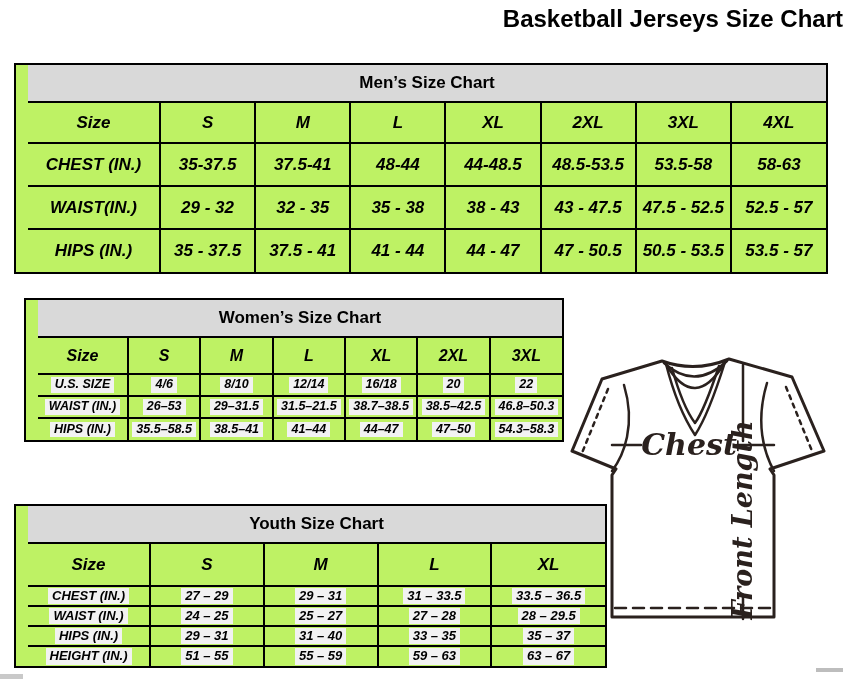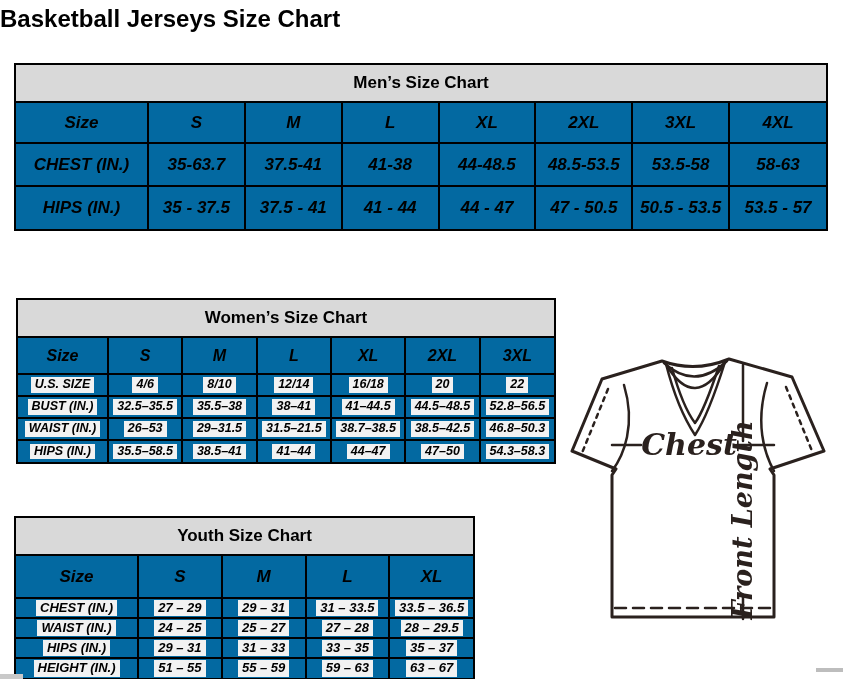--- a/index.html
+++ b/index.html
@@ -1,45 +1,45 @@
 <!DOCTYPE html>
 <html style="--table-header-bg: #d9d9d9; --border: #000000; --highlight: #f2f2f2; --diagram-ink: #2a211e;"><head>
 <meta charset="utf-8">
 <style>
   html,body{margin:0;padding:0;}
   body{
     width:843px;height:679px;background:#fff;position:relative;overflow:hidden;
     font-family:"Liberation Sans",sans-serif;color:#000;
   }
   .page-title{
-    position:absolute;top:5px;left:0;width:100%;margin:0;text-align:left;
+    position:absolute;top:5px;left:0;width:100%;margin:0;text-align:right;
     font-size:24px;font-weight:bold;
   }
-  .chart{position:absolute;border:2px solid #000;box-sizing:border-box;background:#0369a1;}
+  .chart{position:absolute;border:2px solid #000;box-sizing:border-box;background:#bef264;padding-left:12px;}
   .title-bar{
     background:var(--table-header-bg,#d9d9d9);border-bottom:2px solid #000;
     height:36px;display:flex;align-items:center;justify-content:center;
     font-weight:bold;font-size:17px;
   }
   table{width:100%;border-collapse:collapse;table-layout:fixed;font-style:italic;}
   th,td{border:2px solid #000;text-align:center;font-weight:bold;padding:0;vertical-align:middle;}
   .chart th:first-child,.chart td:first-child{border-left:none;}
   .chart th:last-child,.chart td:last-child{border-right:none;}
   .chart tr:first-child th{border-top:none;}
   .chart tr:last-child td{border-bottom:none;}
 
   .mens{left:14px;top:63px;width:814px;}
   .mens tr.hdr{height:40px;}  .mens tr.hdr th{font-size:17px;}
   .mens tr.datarow{height:43px;} .mens td{font-size:17px;}
 
-  .womens{left:16px;top:298px;width:540px;}
+  .womens{left:24px;top:298px;width:540px;}
   .womens tr.hdr{height:36px;} .womens tr.hdr th{font-size:16px;}
   .womens tr.datarow{height:22px;} .womens td{font-size:12.5px;border-radius:10px;}
 
-  .youth{left:14px;top:516px;width:461px;}
+  .youth{left:14px;top:504px;width:593px;}
   .youth tr.hdr{height:42px;} .youth tr.hdr th{font-size:17px;}
   .youth tr.datarow{height:20px;} .youth td{font-size:13px;}
 
   .hl{background:var(--highlight,#f2f2f2);padding:0 4px;display:inline-block;line-height:1.25;}
 
   .jersey{position:absolute;left:562px;top:355px;margin:0;}
   .jersey svg text{font-family:"DejaVu Serif","Liberation Serif",serif;font-style:italic;font-weight:bold;fill:#2a211e;}
 
   .frag{position:absolute;background:#c9c9c9;}
   .frag-left{left:0;top:674px;width:23px;height:5px;}
@@ -71,27 +71,37 @@
         <th>S</th>
         <th>M</th>
         <th>L</th>
         <th>XL</th>
         <th>2XL</th>
         <th>3XL</th>
         <th>4XL</th>
       </tr>
       <tr class="datarow">
         <td>CHEST (IN.)</td>
-        <td>35-63.7</td>
+        <td>35-37.5</td>
         <td>37.5-41</td>
-        <td>41-38</td>
+        <td>48-44</td>
         <td>44-48.5</td>
         <td>48.5-53.5</td>
         <td>53.5-58</td>
         <td>58-63</td>
+      </tr>
+      <tr class="datarow">
+        <td>WAIST(IN.)</td>
+        <td>29 - 32</td>
+        <td>32 - 35</td>
+        <td>35 - 38</td>
+        <td>38 - 43</td>
+        <td>43 - 47.5</td>
+        <td>47.5 - 52.5</td>
+        <td>52.5 - 57</td>
       </tr>
       <tr class="datarow">
         <td>HIPS (IN.)</td>
         <td>35 - 37.5</td>
         <td>37.5 - 41</td>
         <td>41 - 44</td>
         <td>44 - 47</td>
         <td>47 - 50.5</td>
         <td>50.5 - 53.5</td>
         <td>53.5 - 57</td>
@@ -125,29 +135,20 @@
       <tr class="datarow">
         <td><span class="hl">U.S. SIZE</span></td>
         <td><span class="hl">4/6</span></td>
         <td><span class="hl">8/10</span></td>
         <td><span class="hl">12/14</span></td>
         <td><span class="hl">16/18</span></td>
         <td><span class="hl">20</span></td>
         <td><span class="hl">22</span></td>
       </tr>
       <tr class="datarow">
-        <td><span class="hl">BUST (IN.)</span></td>
-        <td><span class="hl">32.5–35.5</span></td>
-        <td><span class="hl">35.5–38</span></td>
-        <td><span class="hl">38–41</span></td>
-        <td><span class="hl">41–44.5</span></td>
-        <td><span class="hl">44.5–48.5</span></td>
-        <td><span class="hl">52.8–56.5</span></td>
-      </tr>
-      <tr class="datarow">
         <td><span class="hl">WAIST (IN.)</span></td>
         <td><span class="hl">26–53</span></td>
         <td><span class="hl">29–31.5</span></td>
         <td><span class="hl">31.5–21.5</span></td>
         <td><span class="hl">38.7–38.5</span></td>
         <td><span class="hl">38.5–42.5</span></td>
         <td><span class="hl">46.8–50.3</span></td>
       </tr>
       <tr class="datarow">
         <td><span class="hl">HIPS (IN.)</span></td>
@@ -190,21 +191,21 @@
       <tr class="datarow">
         <td><span class="hl">WAIST (IN.)</span></td>
         <td><span class="hl">24 – 25</span></td>
         <td><span class="hl">25 – 27</span></td>
         <td><span class="hl">27 – 28</span></td>
         <td><span class="hl">28 – 29.5</span></td>
       </tr>
       <tr class="datarow">
         <td><span class="hl">HIPS (IN.)</span></td>
         <td><span class="hl">29 – 31</span></td>
-        <td><span class="hl">31 – 33</span></td>
+        <td><span class="hl">31 – 40</span></td>
         <td><span class="hl">33 – 35</span></td>
         <td><span class="hl">35 – 37</span></td>
       </tr>
       <tr class="datarow">
         <td><span class="hl">HEIGHT (IN.)</span></td>
         <td><span class="hl">51 – 55</span></td>
         <td><span class="hl">55 – 59</span></td>
         <td><span class="hl">59 – 63</span></td>
         <td><span class="hl">63 – 67</span></td>
       </tr>

